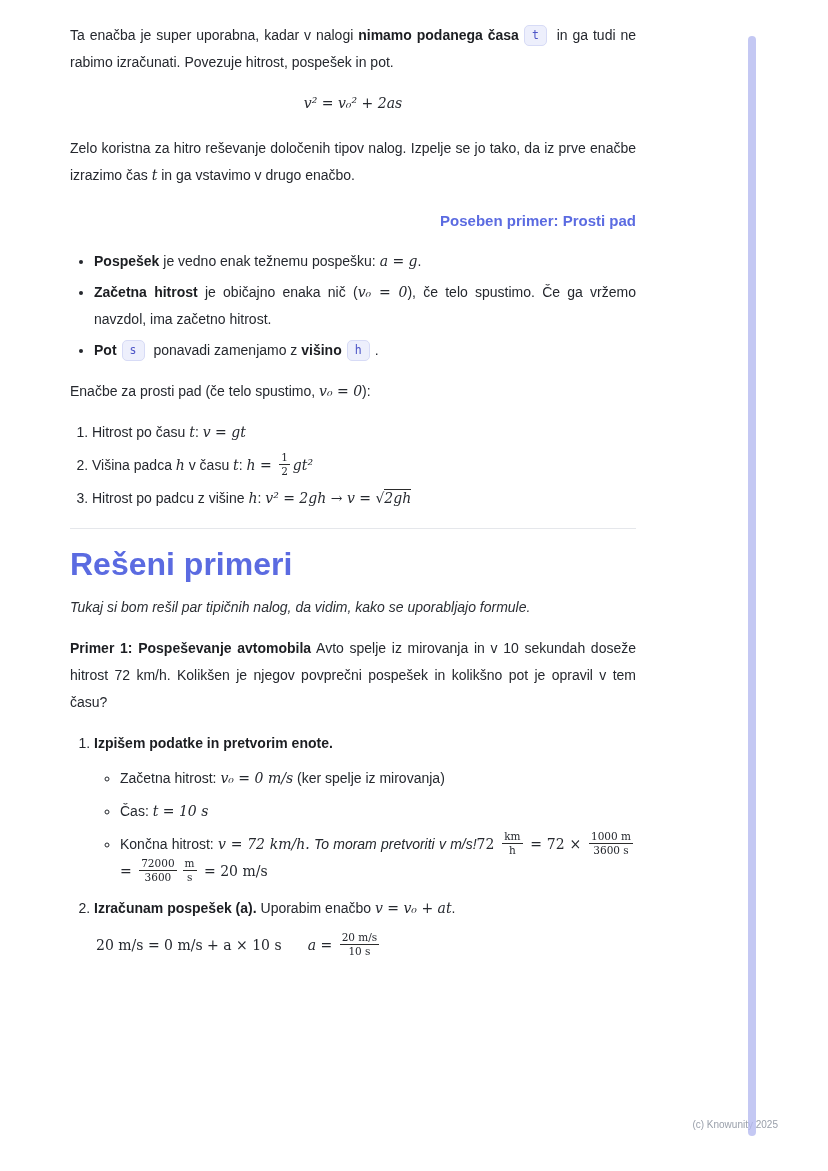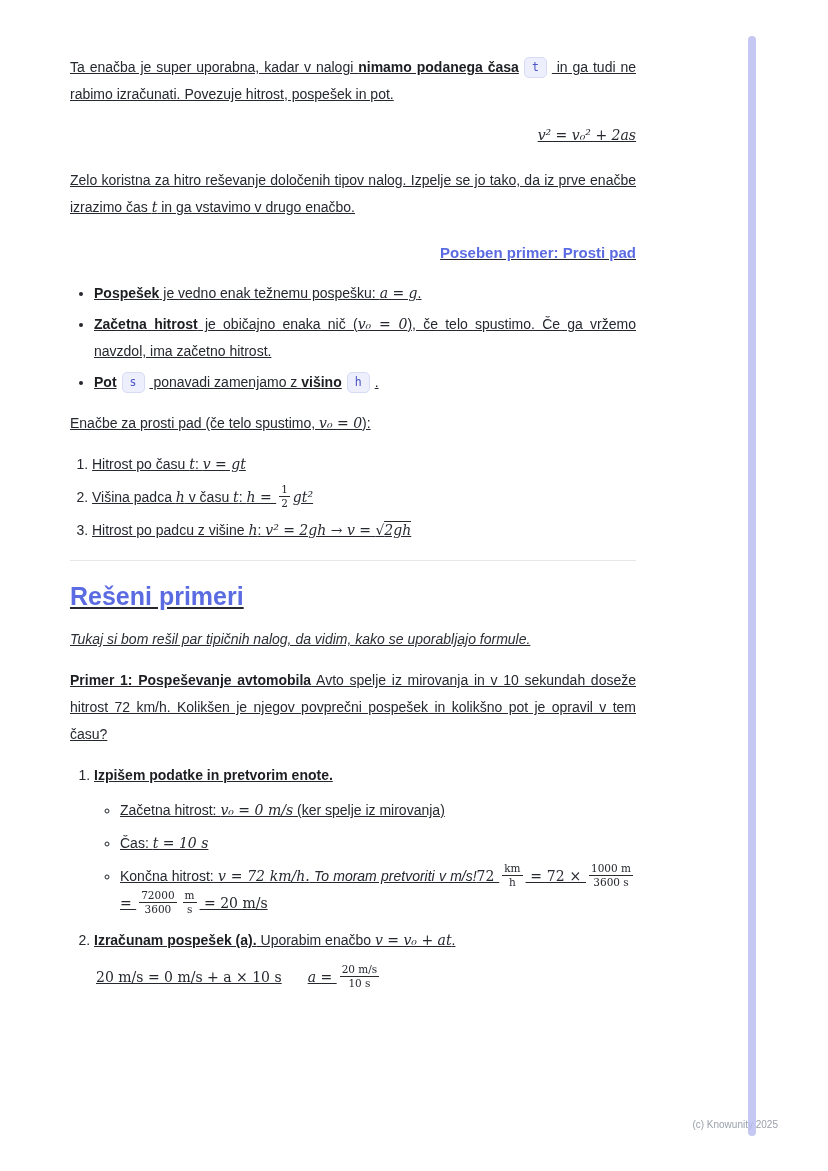--- a/index.html
+++ b/index.html
@@ -9,41 +9,40 @@
     width: 828px;
     height: 1171px;
     background: #ffffff;
     overflow: hidden;
     font-family: "Liberation Sans", sans-serif;
     color: #25282e;
   }
   .content {
     position: absolute;
     left: 70px;
-    top: 16px;
+    top: 0;
     width: 566px;
-    padding-top: 38px;
+    padding-top: 22px;
     font-size: 14px;
     line-height: 27px;
-    text-decoration: underline;
   }
   p { margin: 0 0 14px; text-align: justify; }
   strong { font-weight: 700; color: #1c1e22; }
-  h2 { color: #5b6be1; font-size: 25px; font-weight: 700; margin: 0 0 16px; }
+  h2 { color: #5b6be1; font-size: 32px; font-weight: 700; margin: 0 0 16px; }
   h3 { color: #5b6be1; font-size: 15px; font-weight: 700; margin: 18px 0 14px; text-align: right; }
   .subtitle { font-style: italic; color: #2c2f35; }
   ul.bullets { margin: 12px 0 14px; padding-left: 24px; }
   ul.bullets > li { margin-bottom: 4px; text-align: justify; }
   ol.eq-list { margin: 0 0 12px; padding-left: 22px; }
   ol.eq-list > li { margin-bottom: 6px; }
   ol.steps { margin: 0 0 10px; padding-left: 24px; }
   ol.steps > li { margin-bottom: 10px; text-align: justify; }
   ol.steps ul.sub-bullets { margin: 8px 0 0; padding-left: 26px; }
   ol.steps ul.sub-bullets > li { margin-bottom: 6px; text-align: justify; }
-  .eq-center { text-align: right; margin: 4px 0 18px; }
+  .eq-center { text-align: center; margin: 4px 0 18px; }
   .math {
     font-family: "DejaVu Serif", "Liberation Serif", serif;
     font-style: italic;
   }
   .mathu {
     font-family: "DejaVu Serif", "Liberation Serif", serif;
     font-style: normal;
     text-align: right;
   }
   .italic-note { font-style: italic; }

